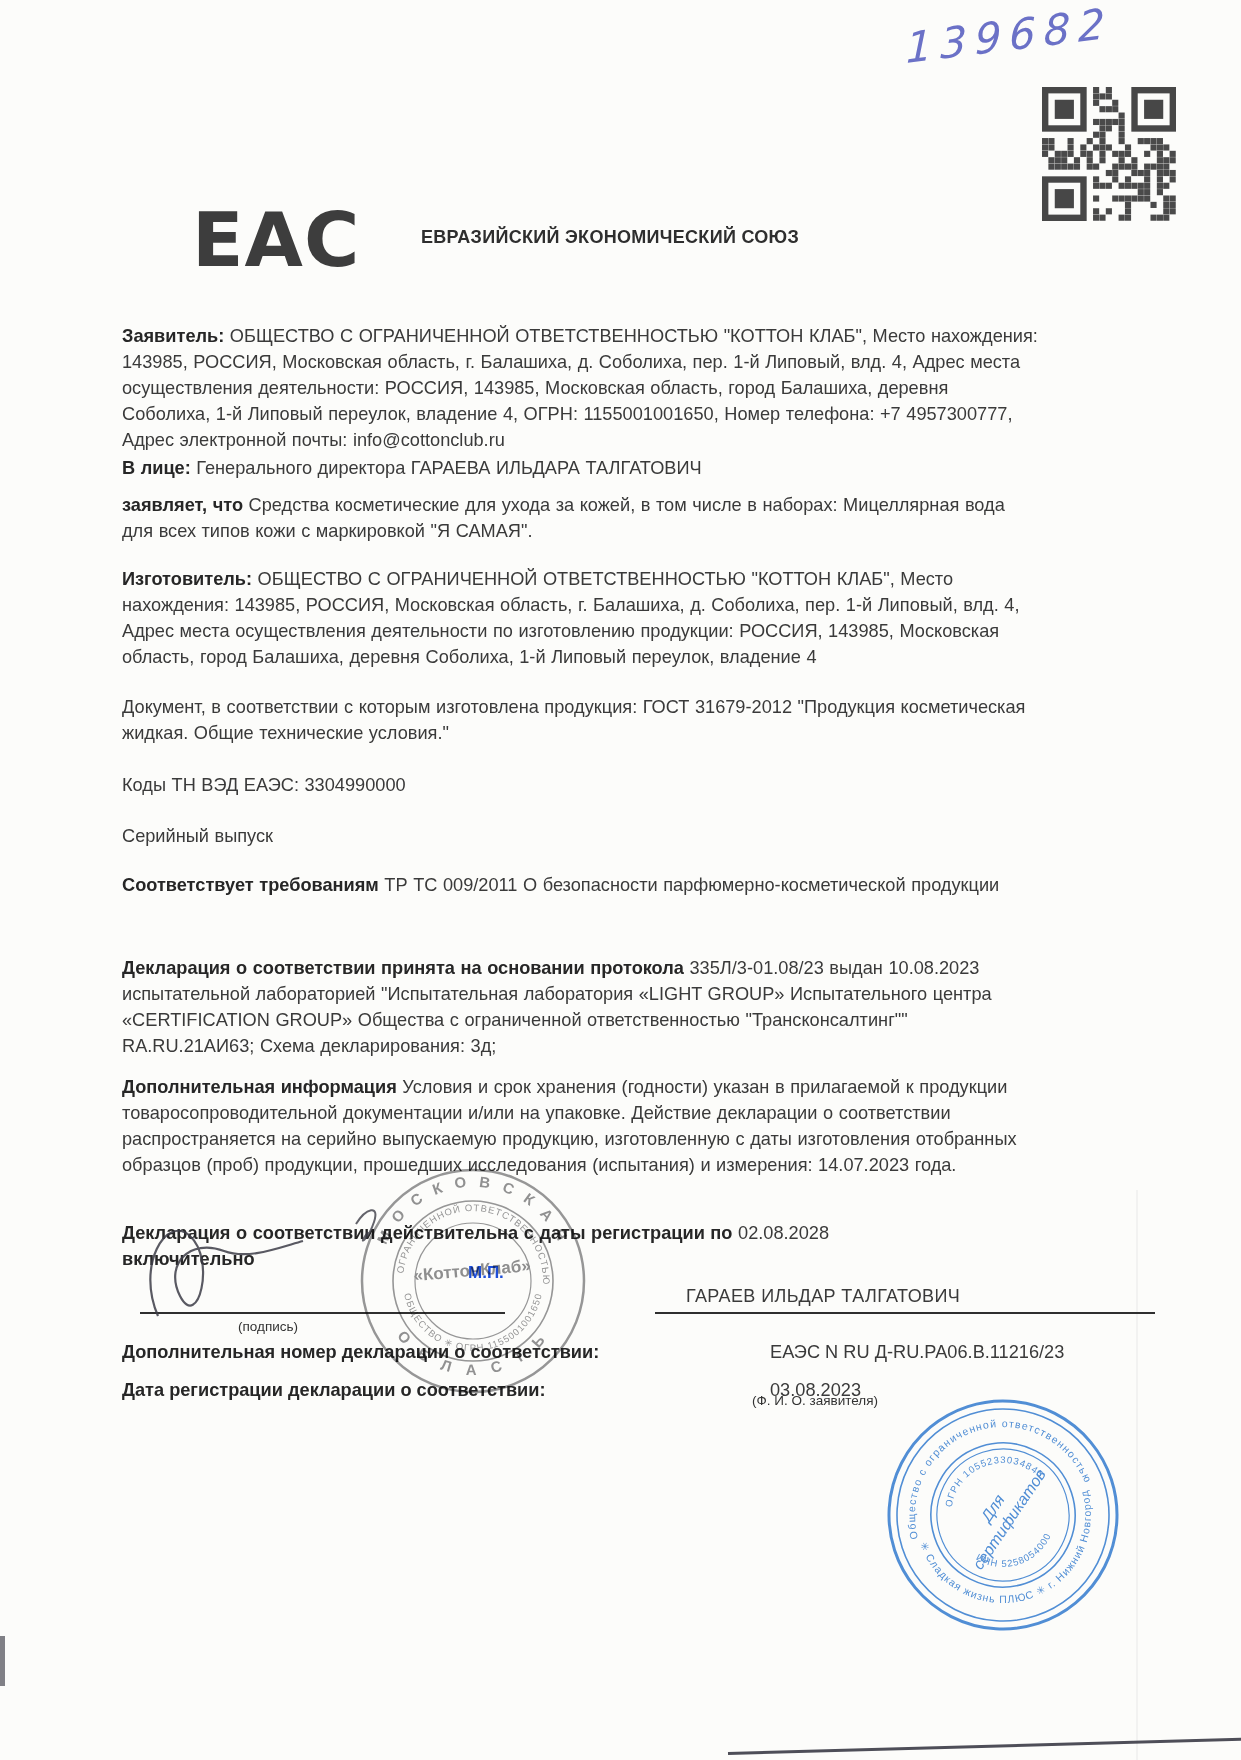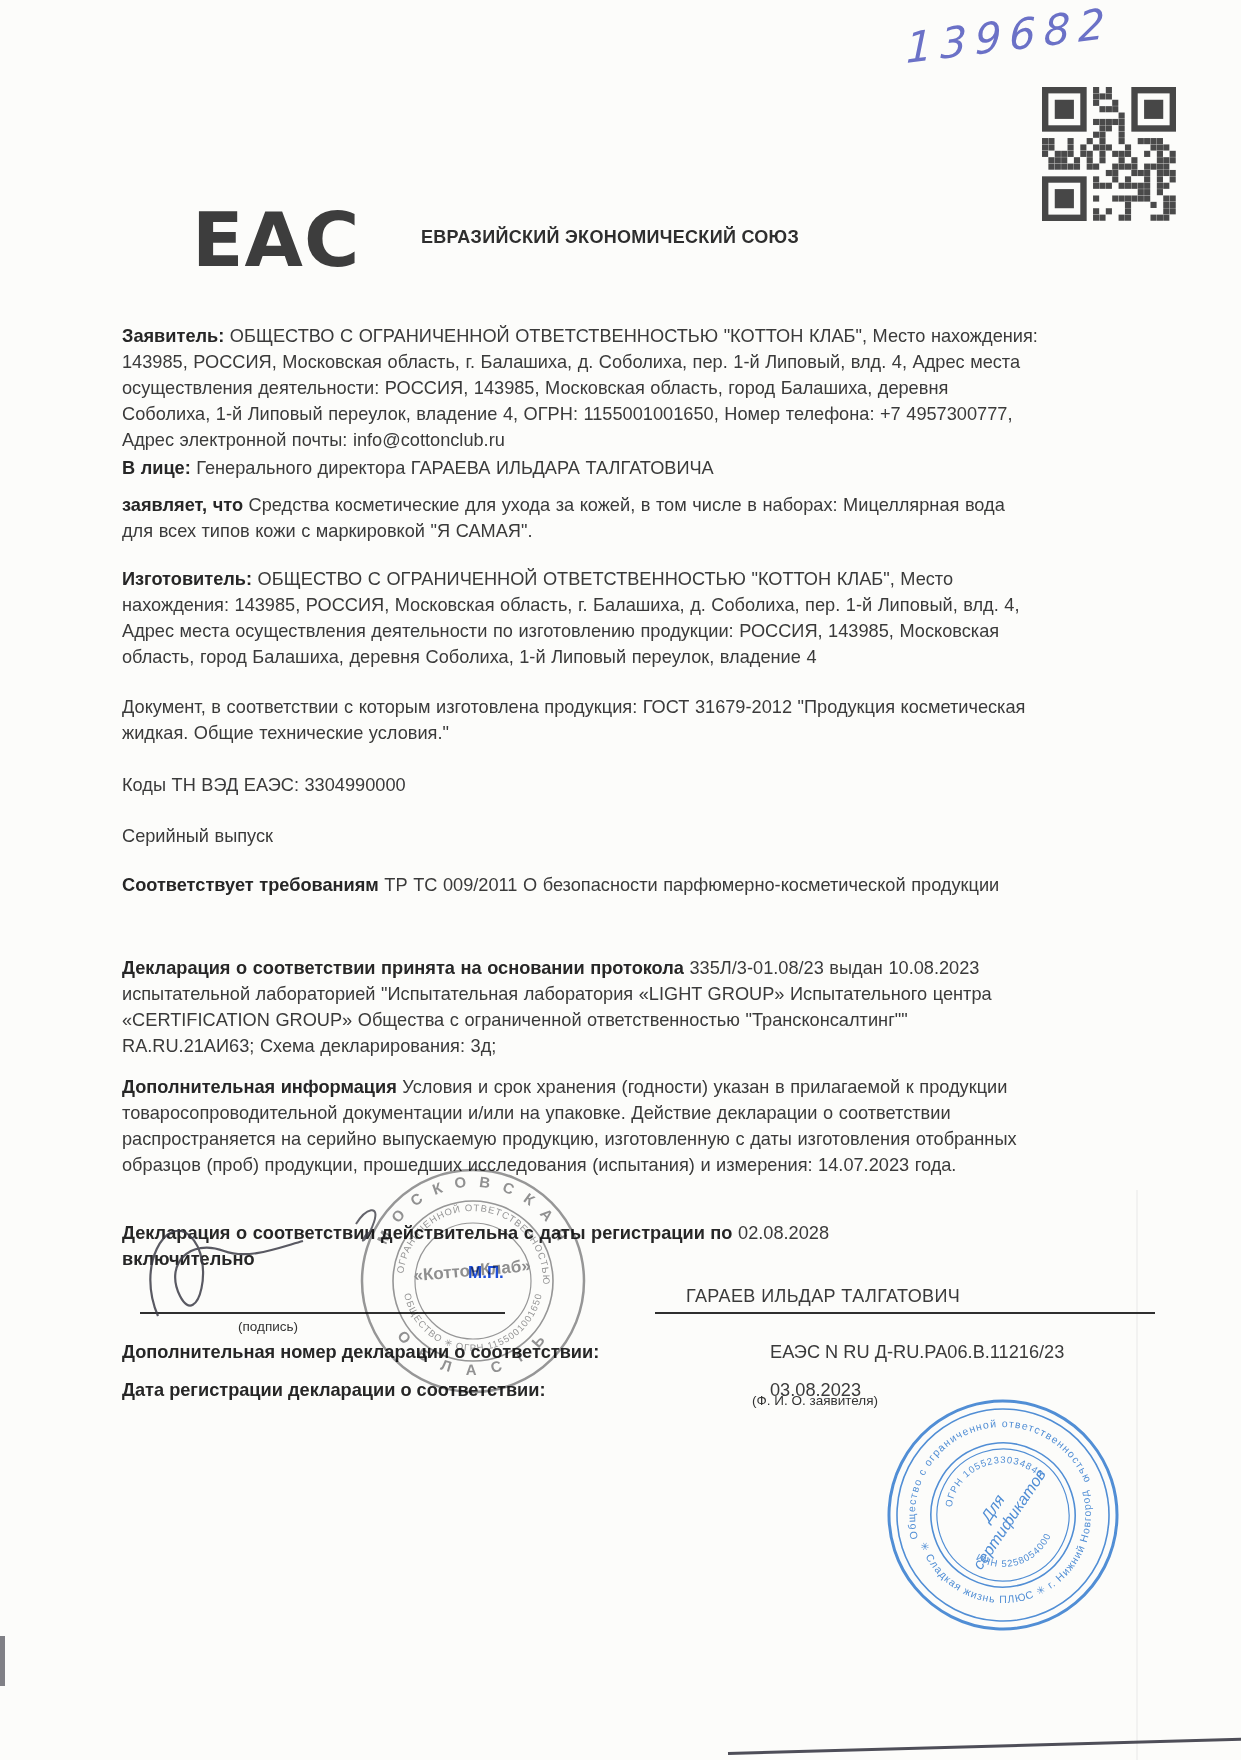--- a/index.html
+++ b/index.html
@@ -194,21 +194,21 @@
       </svg></div>
 
   <div class="logo">ЕАС</div>
 
   <div class="titles">
     <div class="t1">ЕВРАЗИЙСКИЙ ЭКОНОМИЧЕСКИЙ СОЮЗ</div>
   </div>
 
   <p class="para" style="top:323px"><b>Заявитель:</b><span> ОБЩЕСТВО С ОГРАНИЧЕННОЙ ОТВЕТСТВЕННОСТЬЮ "КОТТОН КЛАБ", Место нахождения: 143985, РОССИЯ, Московская область, г. Балашиха, д. Соболиха, пер. 1-й Липовый, влд. 4, Адрес места осуществления деятельности: РОССИЯ, 143985, Московская область, город Балашиха, деревня Соболиха, 1-й Липовый переулок, владение 4, ОГРН: 1155001001650, Номер телефона: +7 4957300777, Адрес электронной почты: info@cottonclub.ru</span></p>
 
-  <p class="para" style="top:455px"><b>В лице:</b><span> Генерального директора ГАРАЕВА ИЛЬДАРА ТАЛГАТОВИЧА</span></p>
+  <p class="para" style="top:455px"><b>В лице:</b><span> Генерального директора ГАРАЕВА ИЛЬДАРА ТАЛГАТОВИЧ</span></p>
 
   <p class="para" style="top:492px"><b>заявляет, что</b><span>  Средства косметические для ухода за кожей, в том числе в наборах: Мицеллярная вода для всех типов кожи с маркировкой "Я САМАЯ".</span></p>
 
   <p class="para" style="top:566px"><b>Изготовитель:</b><span> ОБЩЕСТВО С ОГРАНИЧЕННОЙ ОТВЕТСТВЕННОСТЬЮ "КОТТОН КЛАБ", Место нахождения: 143985, РОССИЯ, Московская область, г. Балашиха, д. Соболиха, пер. 1-й Липовый, влд. 4, Адрес места осуществления деятельности по изготовлению продукции: РОССИЯ, 143985, Московская область, город Балашиха, деревня Соболиха, 1-й Липовый переулок, владение 4</span></p>
 
   <p class="para" style="top:694px">Документ, в соответствии с которым изготовлена продукция: ГОСТ 31679-2012 "Продукция косметическая жидкая. Общие технические условия."</p>
 
   <p class="para" style="top:772px">Коды ТН ВЭД ЕАЭС: 3304990000</p>
 
   <p class="para" style="top:823px">Серийный выпуск</p>

